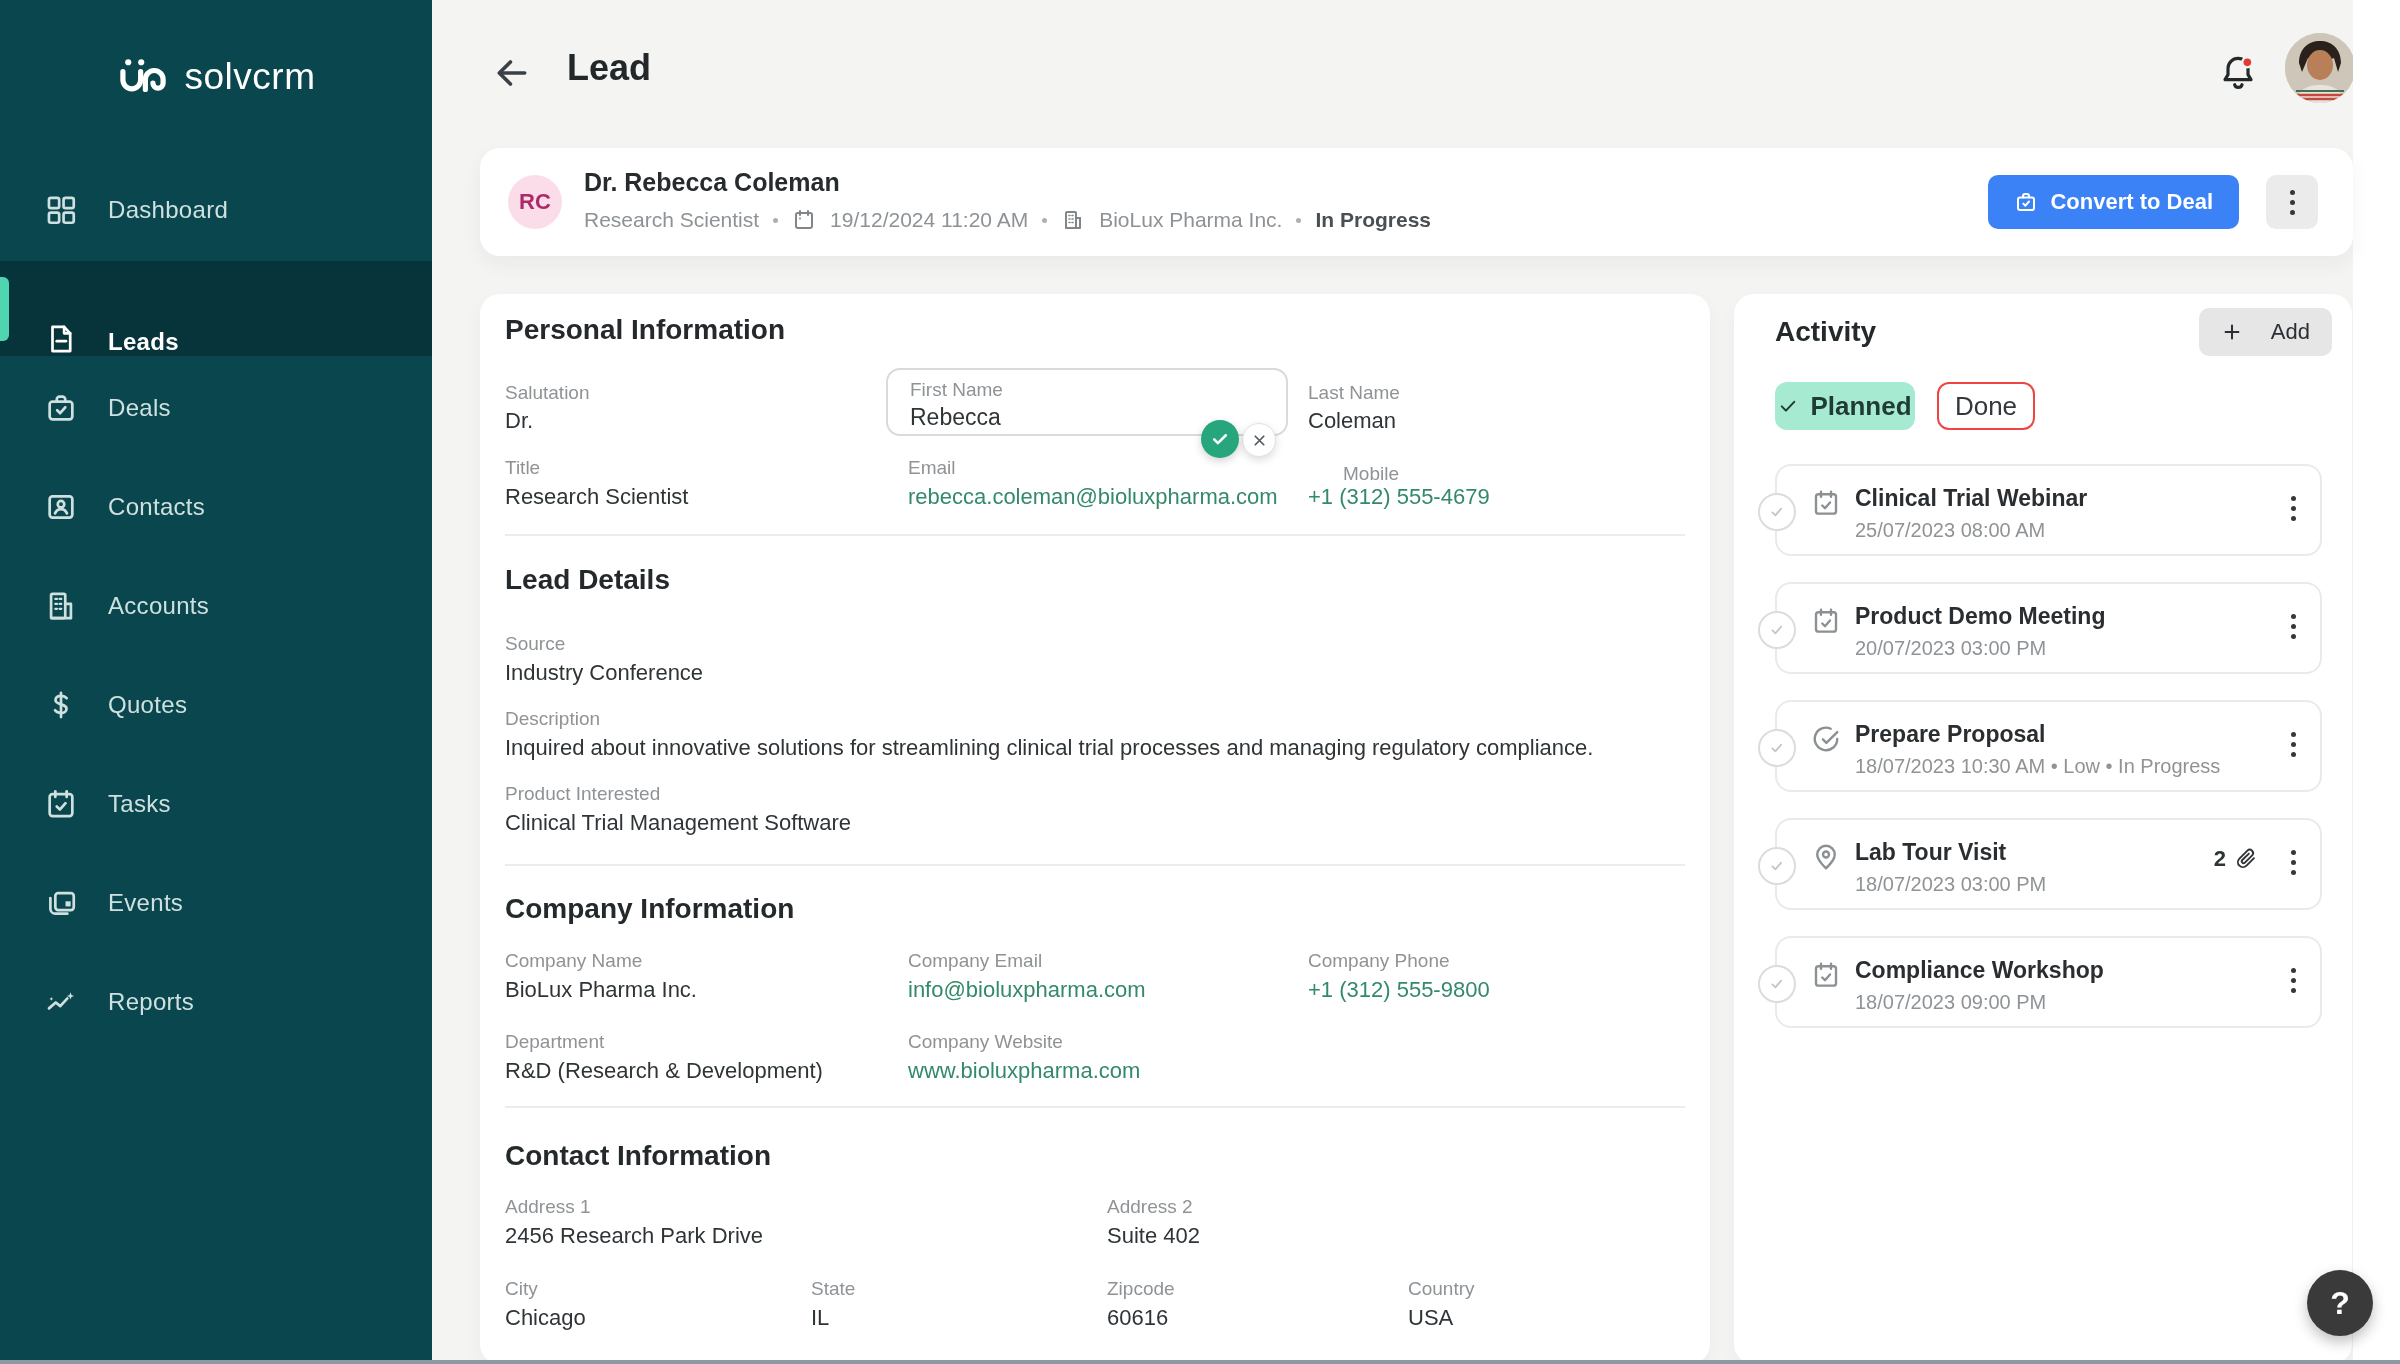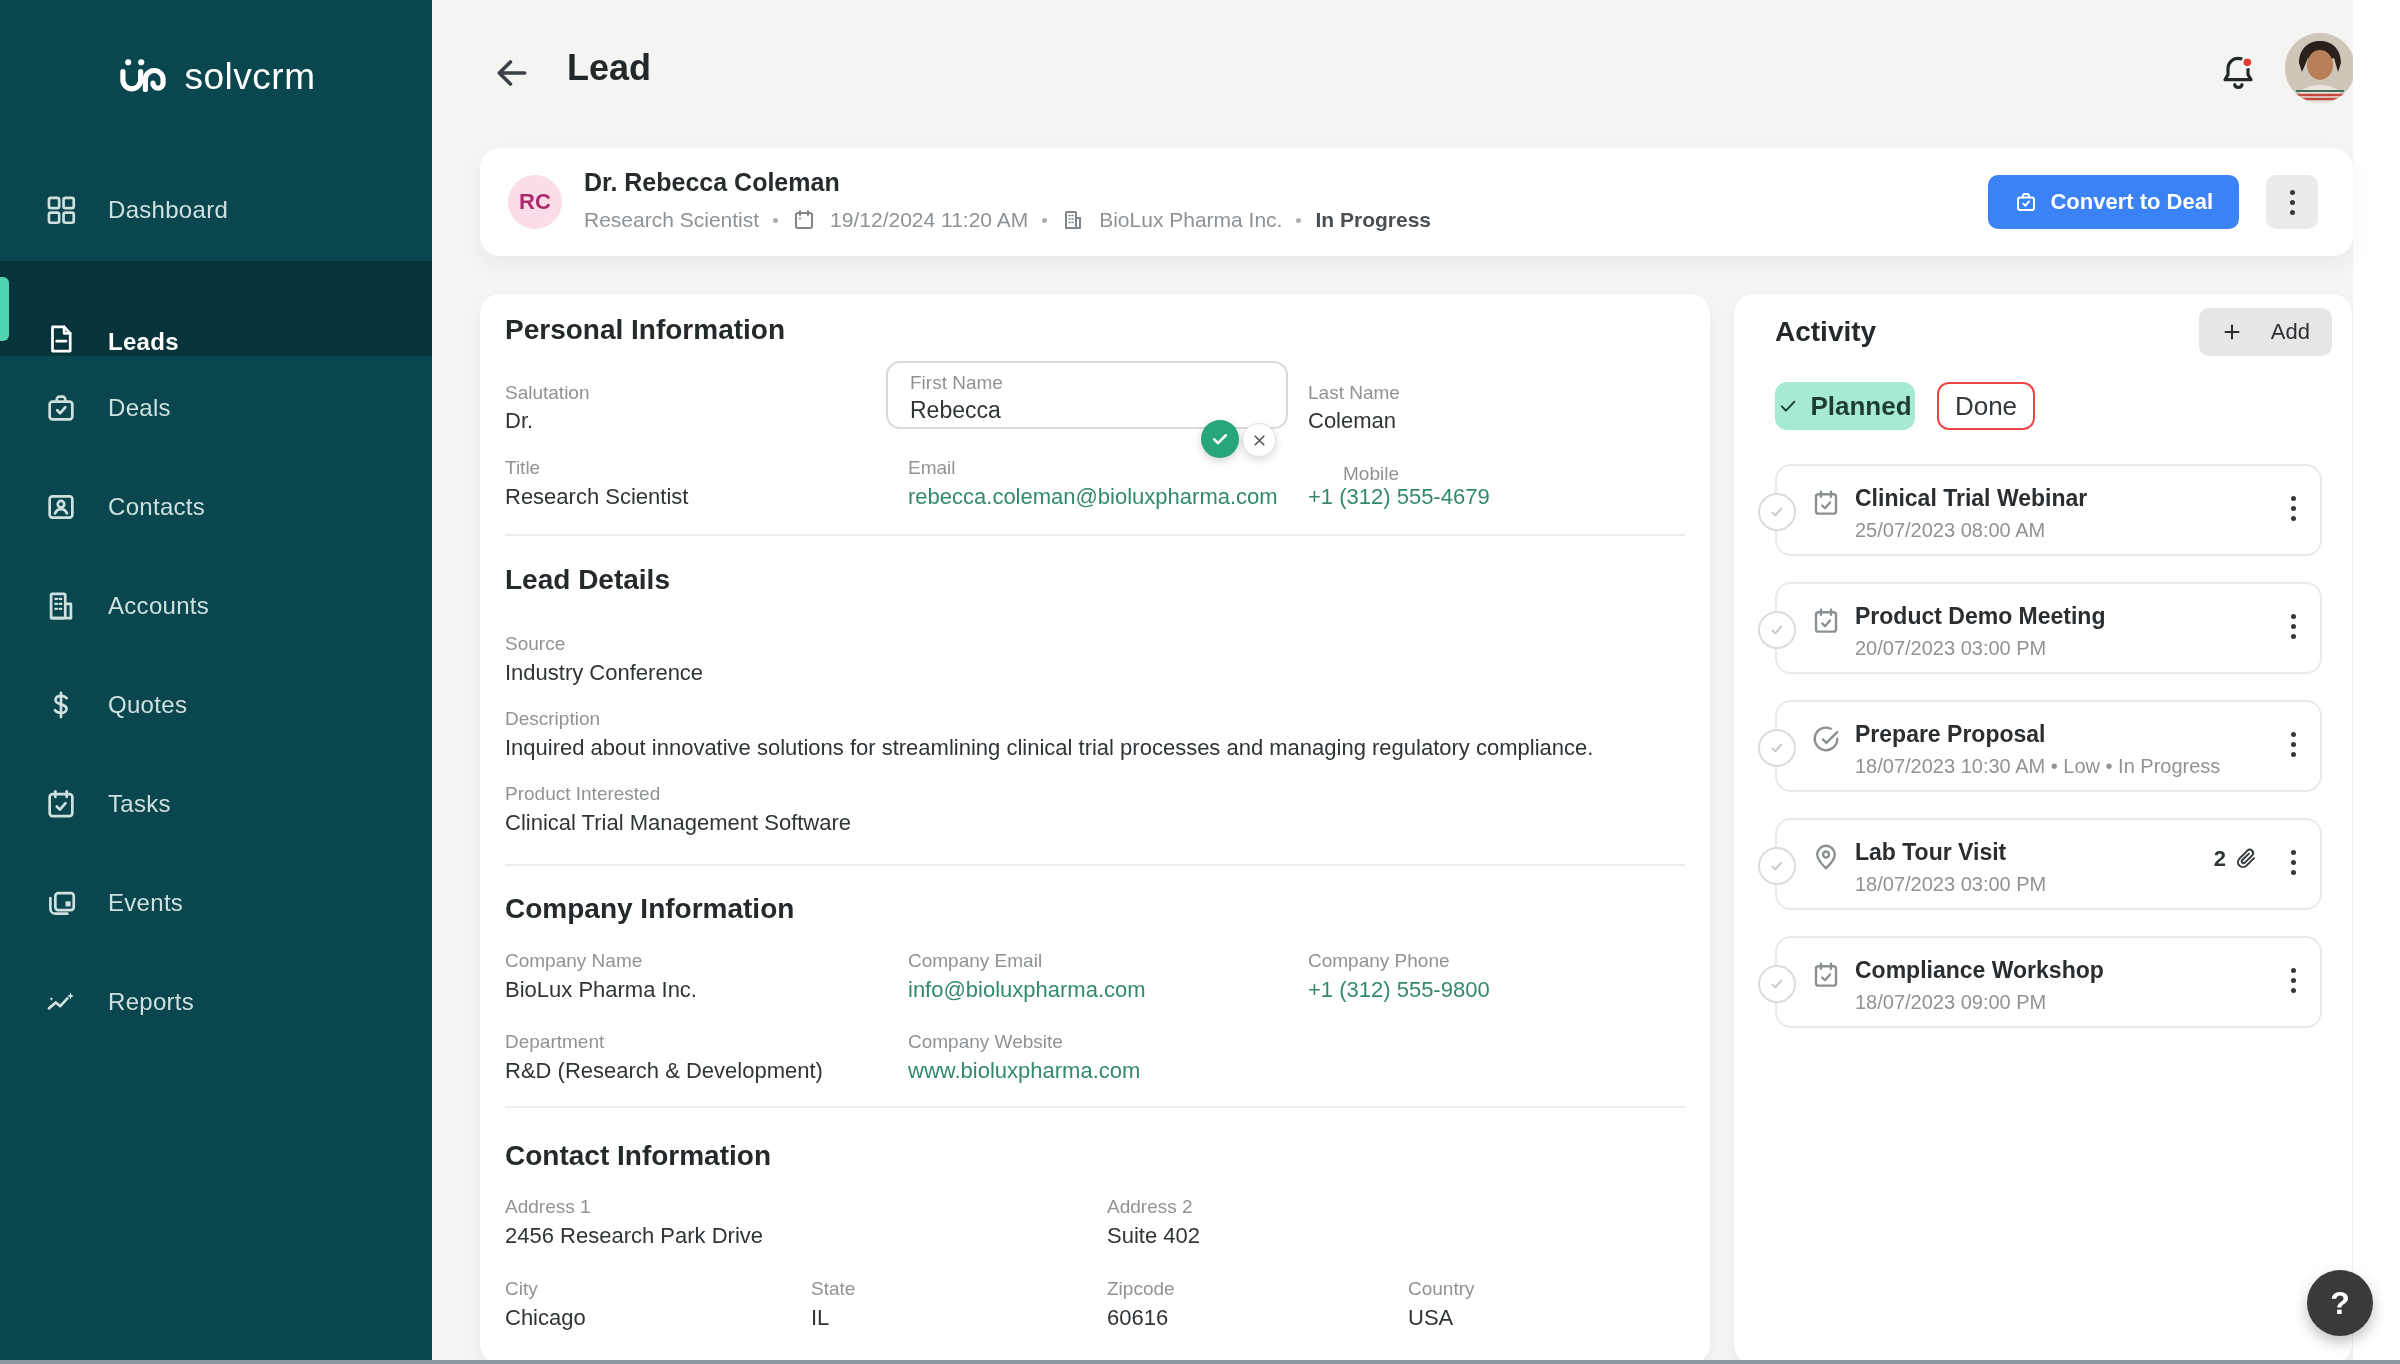--- a/index.html
+++ b/index.html
@@ -95,21 +95,21 @@
     position:absolute; left:48px; top:294px; width:1230px; height:1070px;
     background:#ffffff; border-radius:20px; box-shadow:0 8px 20px rgba(30,40,45,0.04);
   }
   .sec-heading { position:absolute; font-size:28px; font-weight:700; color:#24292c; }
   .f-label { position:absolute; font-size:19px; color:#8f9396; }
   .f-value { position:absolute; font-size:22px; color:#2f3437; font-weight:500; }
   .f-link  { position:absolute; font-size:22px; color:#338a68; font-weight:500; cursor:pointer; text-decoration:none; }
   .divider { position:absolute; left:25px; width:1180px; height:2px; background:#ececec; }
 
   .fn-box {
-    position:absolute; left:406px; top:67px; width:402px; height:68px;
+    position:absolute; left:406px; top:74px; width:402px; height:68px;
     border:2px solid #d8dadb; border-radius:14px; background:#ffffff;
   }
   .fn-box .fn-label { position:absolute; left:22px; top:9px; font-size:19px; color:#8f9396; }
   .fn-box input {
     position:absolute; left:22px; top:34px; width:350px; border:none; outline:none;
     font-size:23px; color:#2f3437; font-weight:500; font-family:inherit; background:transparent;
   }
   .confirm-btn {
     position:absolute; left:721px; top:126px; width:38px; height:38px; border-radius:50%;
     background:#27a57d; border:none; cursor:pointer; z-index:3;

